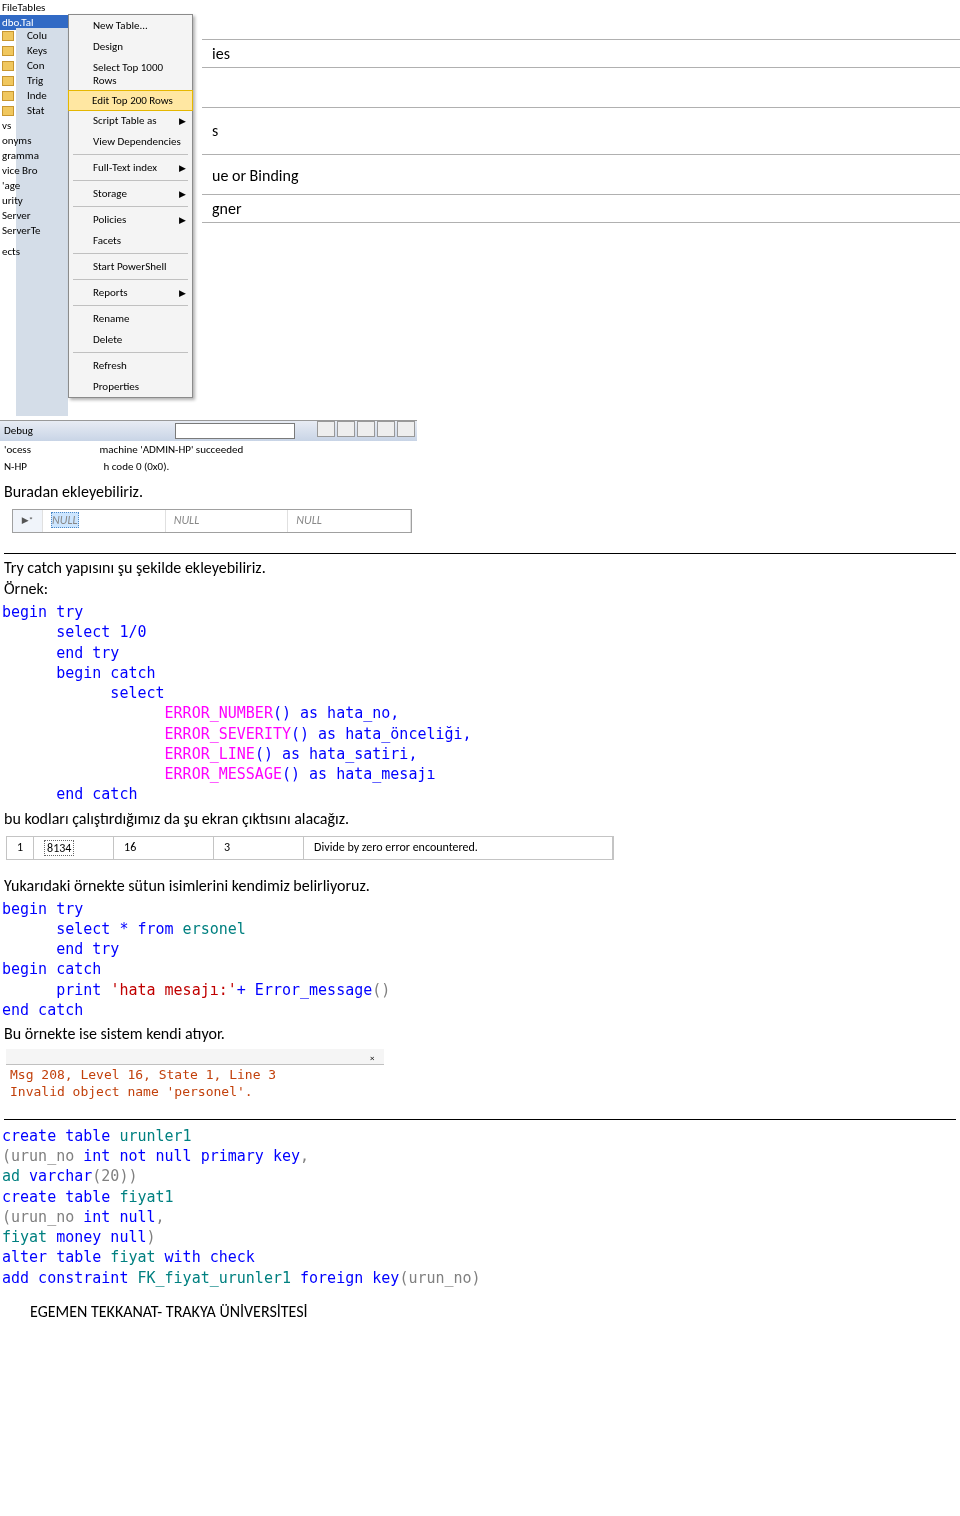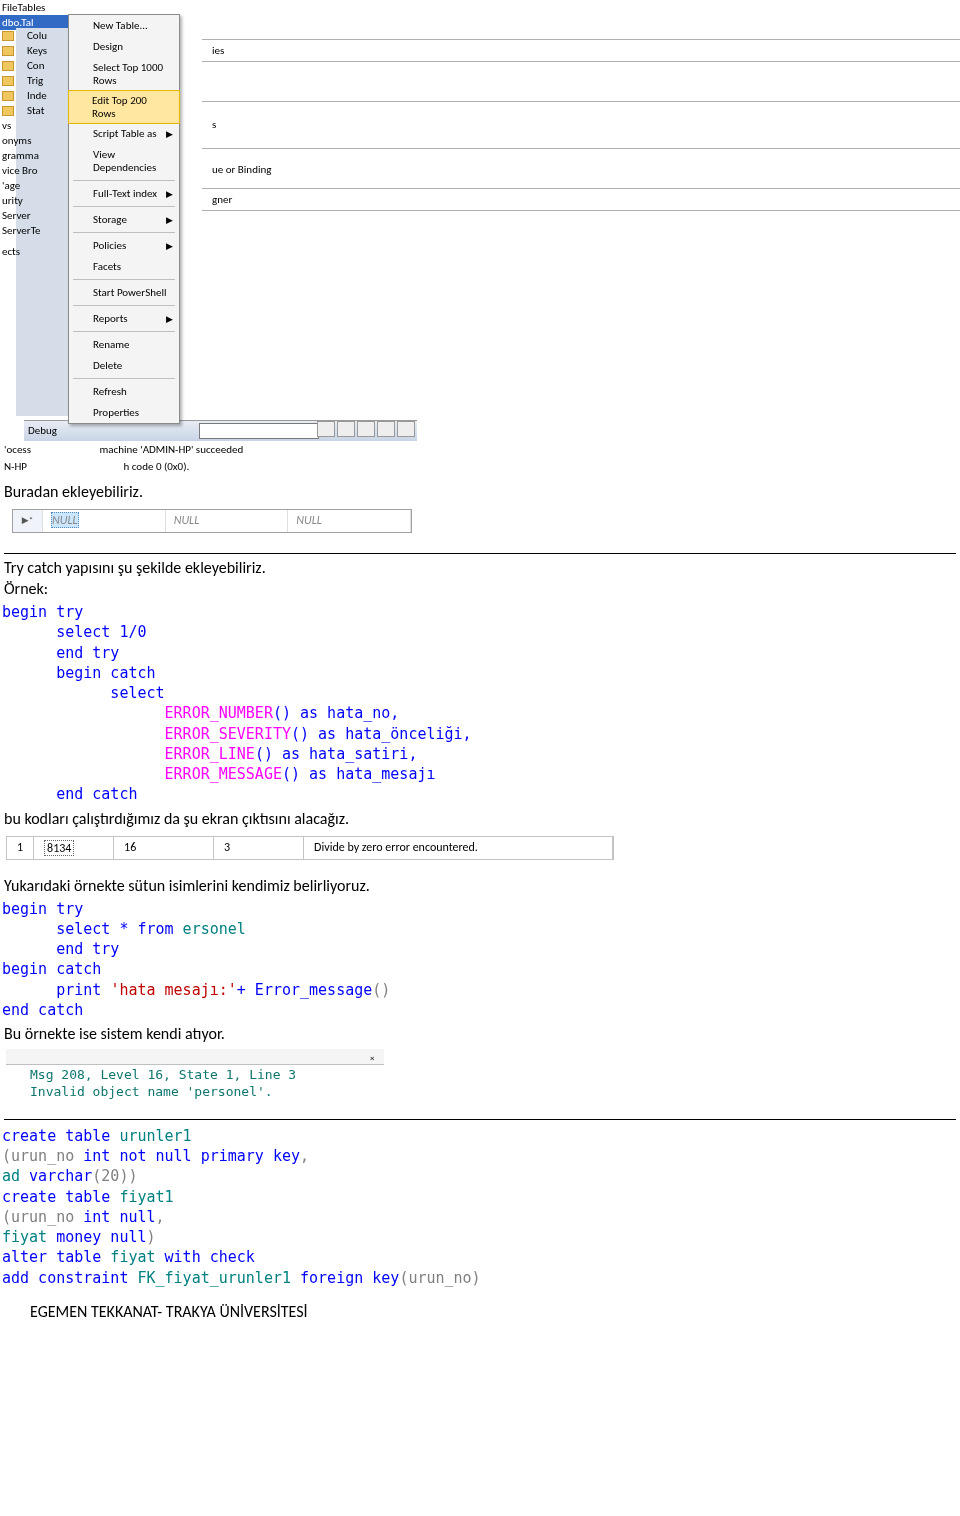--- a/index.html
+++ b/index.html
@@ -10,32 +10,32 @@
 .tree-col { position: absolute; left: 0; top: 0; width: 68px; font-size: 11px; }
 .tree-header { background: #fff; padding: 1px 2px; }
 .tree-sel { background: #316ac5; color: #fff; padding: 1px 2px; }
 .tree-blank { background: #d4dde8; height: 388px; margin-left: 0; width: 52px; position: absolute; left: 16px; top: 28px; }
 .tree-items { position: absolute; left: 0; top: 28px; }
 .tree-item { padding: 1px 0 1px 2px; display: flex; align-items: center; gap: 13px; font-size: 11px; white-space: nowrap; overflow: hidden; width: 68px; }
 .folder-icon { width: 12px; height: 10px; background: #f0c75e; border: 1px solid #c89730; display: inline-block; }
 .section-gap { height: 6px; }
 
 .right-area { position: absolute; left: 202px; top: 0; right: 0; }
-.right-row { border-bottom: 1px solid #b0b0b0; padding: 4px 10px; font-size: 11px; min-height: 18px; background: #fff; }
+.right-row { border-bottom: 1px solid #b0b0b0; padding: 4px 10px; font-size: 16px; min-height: 18px; background: #fff; }
 .right-row.tall { min-height: 40px; }
 
-.ctx-menu { position: absolute; left: 68px; top: 14px; width: 112px; background: #f4f4f4; border: 1px solid #8b8b8b; box-shadow: 2px 2px 3px rgba(0,0,0,0.3); font-size: 11px; z-index: 10; }
+.ctx-menu { position: absolute; left: 68px; top: 14px; width: 125px; background: #f4f4f4; border: 1px solid #8b8b8b; box-shadow: 2px 2px 3px rgba(0,0,0,0.3); font-size: 11px; z-index: 10; }
 .ctx-item { padding: 4px 8px 4px 24px; position: relative; border-bottom: 0; }
 .ctx-sep { border-top: 1px solid #c0c0c0; margin: 2px 4px; }
 .ctx-item.hl { background: #ffe7a2; border: 1px solid #e5b700; margin: -1px; padding: 3px 7px 3px 23px; }
 .ctx-item .arrow { position: absolute; right: 6px; top: 5px; font-size: 9px; }
 
 .bottom-strip { position: absolute; left: 0; top: 420px; width: 417px; }
 .bottom-row { font-size: 11px; padding: 2px 4px; white-space: nowrap; overflow: hidden; }
-.bottom-row.grad { background: linear-gradient(#e8ecf4, #c8d4e6); border-top: 1px solid #999; margin-left: 24px; }
+.bottom-row.grad { background: linear-gradient(#e8ecf4, #c8d4e6); border-top: 1px solid #999; }
 .toolbar-right { position: absolute; right: 2px; top: 0; display: flex; gap: 2px; }
 .tb-btn { width: 18px; height: 16px; border: 1px solid #999; background: #eee; font-size: 9px; text-align: center; }
 .dropdown-box { width: 120px; border: 1px solid #7a7a7a; background: #fff; display: inline-block; height: 16px; vertical-align: middle; }
 
 
 .article { padding: 2px 4px; font-size: 16px; }
 .article p { margin: 2px 0; }
 .article hr { margin: 6px 0 4px; border: none; border-top: 1px solid #000; }
 
 
@@ -67,21 +67,21 @@
 .rgrid .c1 { flex: 0 0 80px; }
 .rgrid .c2 { flex: 0 0 100px; }
 .rgrid .c3 { flex: 0 0 90px; }
 .rgrid .c4 { flex: 1; }
 .dotted-box { border: 1px dotted #666; display: inline-block; padding: 0 2px; }
 
 
 .msgbox { margin: 2px 6px 8px; width: 378px; }
 .msg-strip { background: #f5f5f5; border-bottom: 1px solid #c0c0c0; height: 16px; font-size: 10px; padding: 2px 8px; position: relative; }
 .msg-strip .x { position: absolute; right: 4px; top: 3px; width: 10px; height: 10px; font-size: 9px; }
-.msg-body { font-family: Consolas, monospace; font-size: 13px; color: #0f766e; padding: 2px 4px; white-space: pre; line-height: 1.3; margin-left: 20px; }
+.msg-body { font-family: Consolas, monospace; font-size: 13px; color: #c2410c; padding: 2px 4px; white-space: pre; line-height: 1.3; }
 
 .footer { font-size: 16px; font-weight: 400; padding: 14px 4px 2px; margin-left: 26px; }
 </style>
 </head>
 <body>
 
 <div class="ssms">
   <div class="tree-col">
     <div class="tree-header">FileTables</div>
     <div class="tree-sel">dbo.Tal</div>
@@ -188,21 +188,21 @@
         <span class="tb-btn"></span>
         <span class="tb-btn"></span>
       </span>
     </div>
     <div class="bottom-row">
       <span>'ocess</span>
       <span style="margin-left:66px;">machine 'ADMIN-HP' succeeded</span>
     </div>
     <div class="bottom-row">
       <span>N-HP</span>
-      <span style="margin-left:94px;">h code 0 (0x0).</span>
+      <span style="margin-left:74px;">h code 0 (0x0).</span>
     </div>
   </div>
 </div>
 
 <div class="article">
     <p>Buradan ekleyebiliriz.</p>
   </div>
 
 <div class="grid2">
   <div class="row">

